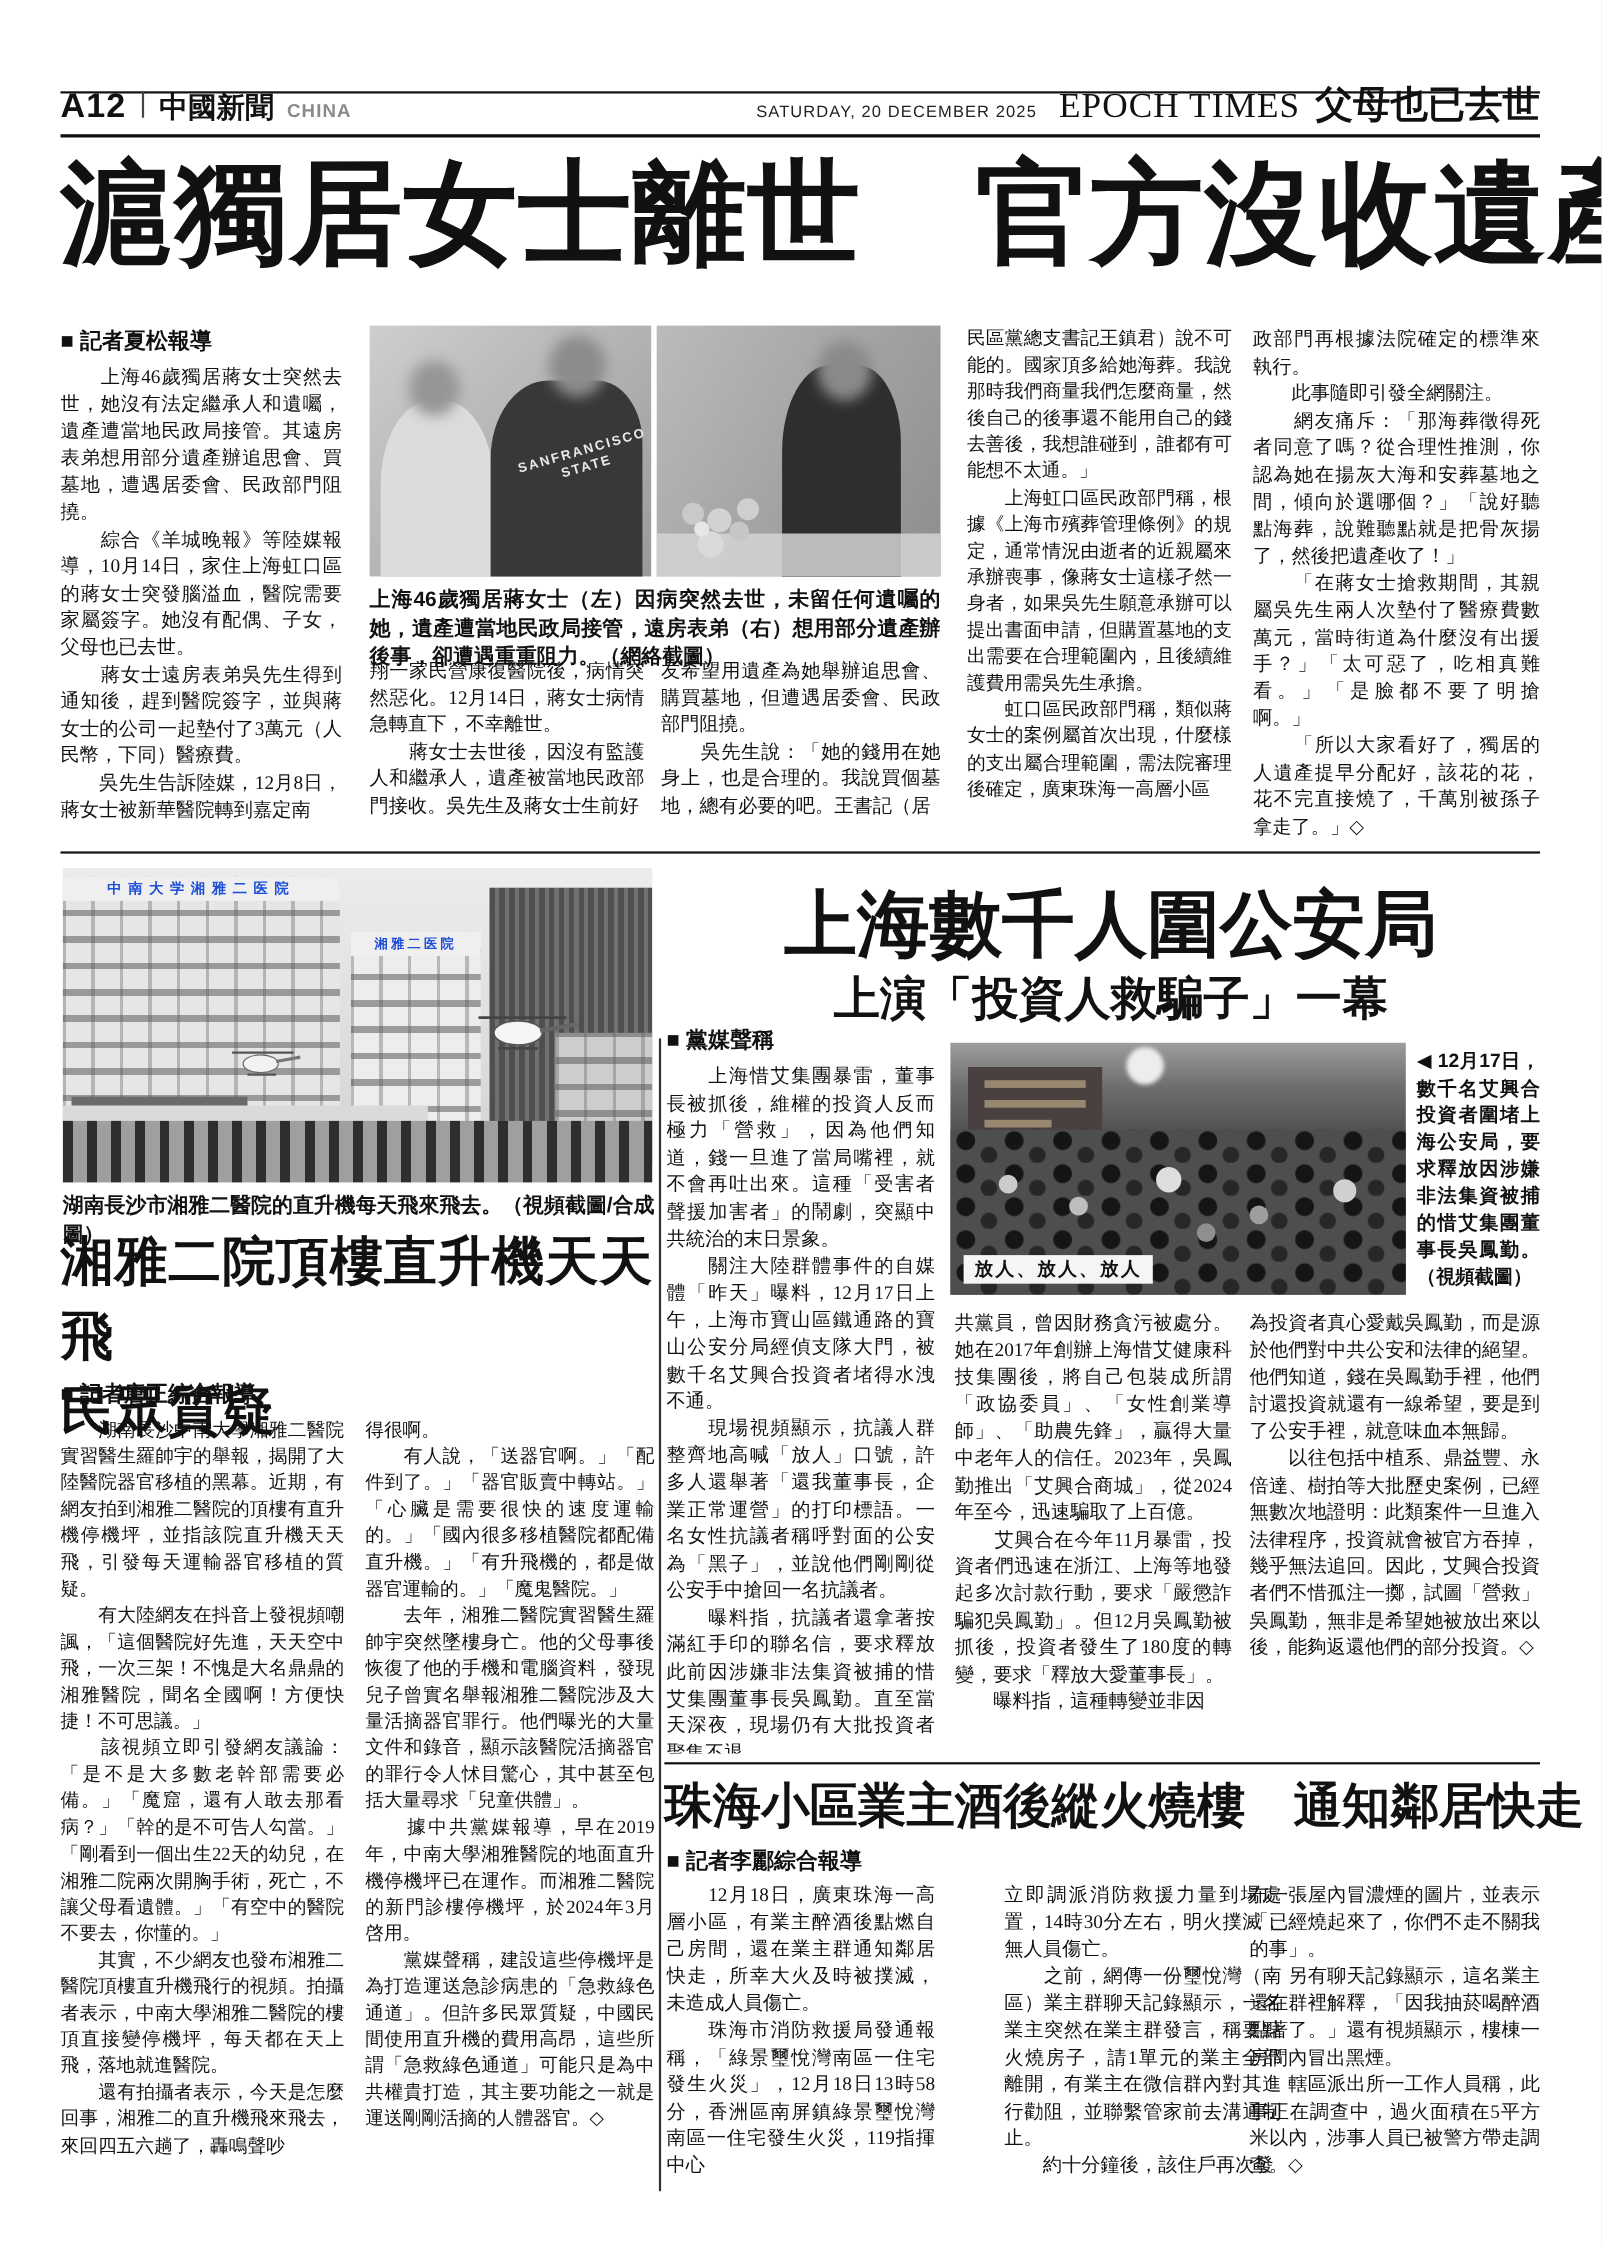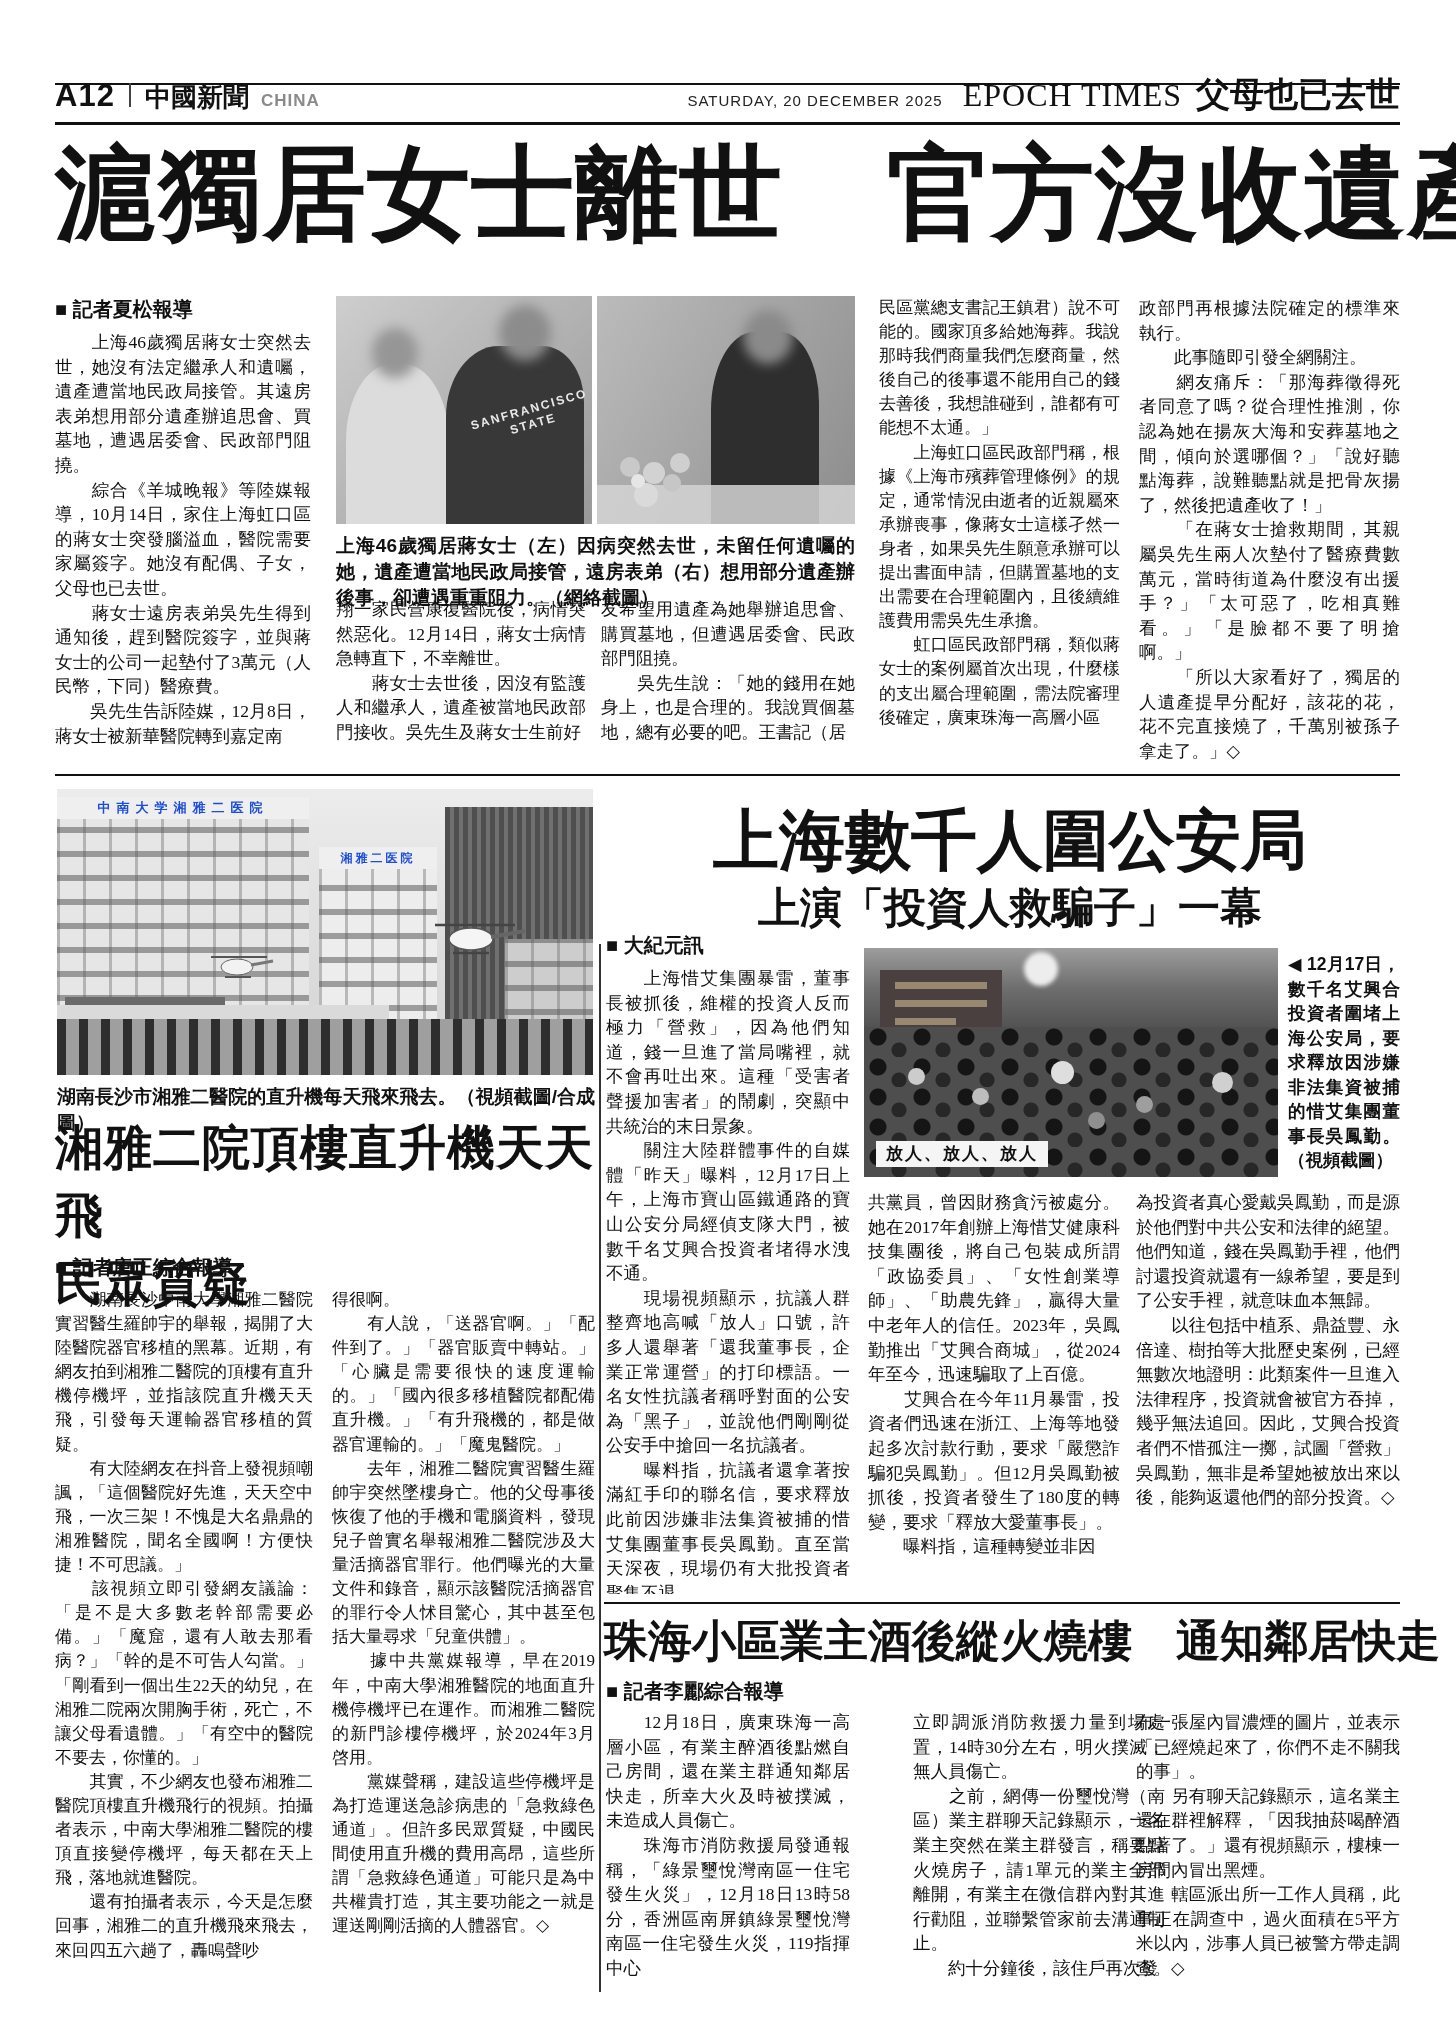--- a/index.html
+++ b/index.html
@@ -190,21 +190,21 @@
 　　有人說，「送器官啊。」「配件到了。」「器官販賣中轉站。」「心臟是需要很快的速度運輸的。」「國內很多移植醫院都配備直升機。」「有升飛機的，都是做器官運輸的。」「魔鬼醫院。」
 　　去年，湘雅二醫院實習醫生羅帥宇突然墜樓身亡。他的父母事後恢復了他的手機和電腦資料，發現兒子曾實名舉報湘雅二醫院涉及大量活摘器官罪行。他們曝光的大量文件和錄音，顯示該醫院活摘器官的罪行令人怵目驚心，其中甚至包括大量尋求「兒童供體」。
 　　據中共黨媒報導，早在2019年，中南大學湘雅醫院的地面直升機停機坪已在運作。而湘雅二醫院的新門診樓停機坪，於2024年3月啓用。
 　　黨媒聲稱，建設這些停機坪是為打造運送急診病患的「急救綠色通道」。但許多民眾質疑，中國民間使用直升機的費用高昂，這些所謂「急救綠色通道」可能只是為中共權貴打造，其主要功能之一就是運送剛剛活摘的人體器官。◇</div>
   </div>
 
   <div class="h-sans abs center" style="left:620px;top:796px;width:780px;font-size:66px;">上海數千人圍公安局</div>
   <div class="h-sans abs center" style="left:620px;top:880px;width:780px;font-size:42px;font-weight:700;">上演「投資人救騙子」一幕</div>
 
   <div class="col" style="left:606px;top:932px;width:244px;height:662px;">
-    <div class="byline">■ 大紀元訊</div>
+    <div class="byline">■ 黨媒聲稱</div>
     <div class="bodytext">　　上海惜艾集團暴雷，董事長被抓後，維權的投資人反而極力「營救」，因為他們知道，錢一旦進了當局嘴裡，就不會再吐出來。這種「受害者聲援加害者」的鬧劇，突顯中共統治的末日景象。
 　　關注大陸群體事件的自媒體「昨天」曝料，12月17日上午，上海市寶山區鐵通路的寶山公安分局經偵支隊大門，被數千名艾興合投資者堵得水洩不通。
 　　現場視頻顯示，抗議人群整齊地高喊「放人」口號，許多人還舉著「還我董事長，企業正常運營」的打印標語。一名女性抗議者稱呼對面的公安為「黑子」，並說他們剛剛從公安手中搶回一名抗議者。
 　　曝料指，抗議者還拿著按滿紅手印的聯名信，要求釋放此前因涉嫌非法集資被捕的惜艾集團董事長吳鳳勤。直至當天深夜，現場仍有大批投資者聚集不退。
 　　消息稱，吳鳳勤是一名中</div>
   </div>
 
   <div class="photo ph4" style="left:864px;top:948px;width:414px;height:229px;">
     <div class="lamp"></div>
     <div class="a2sign">

